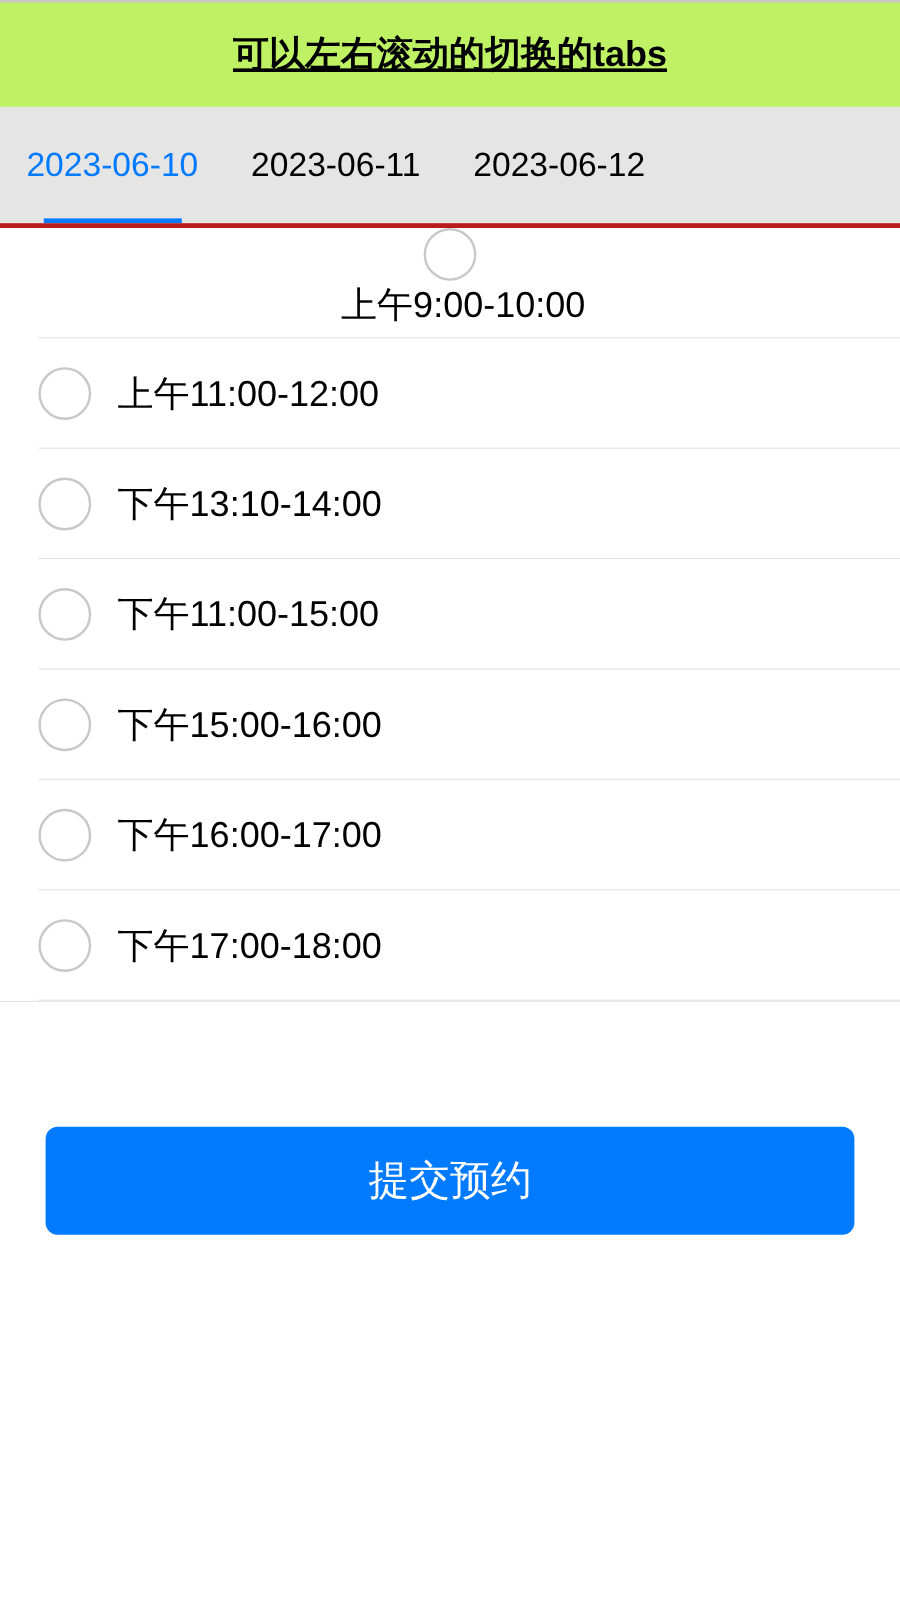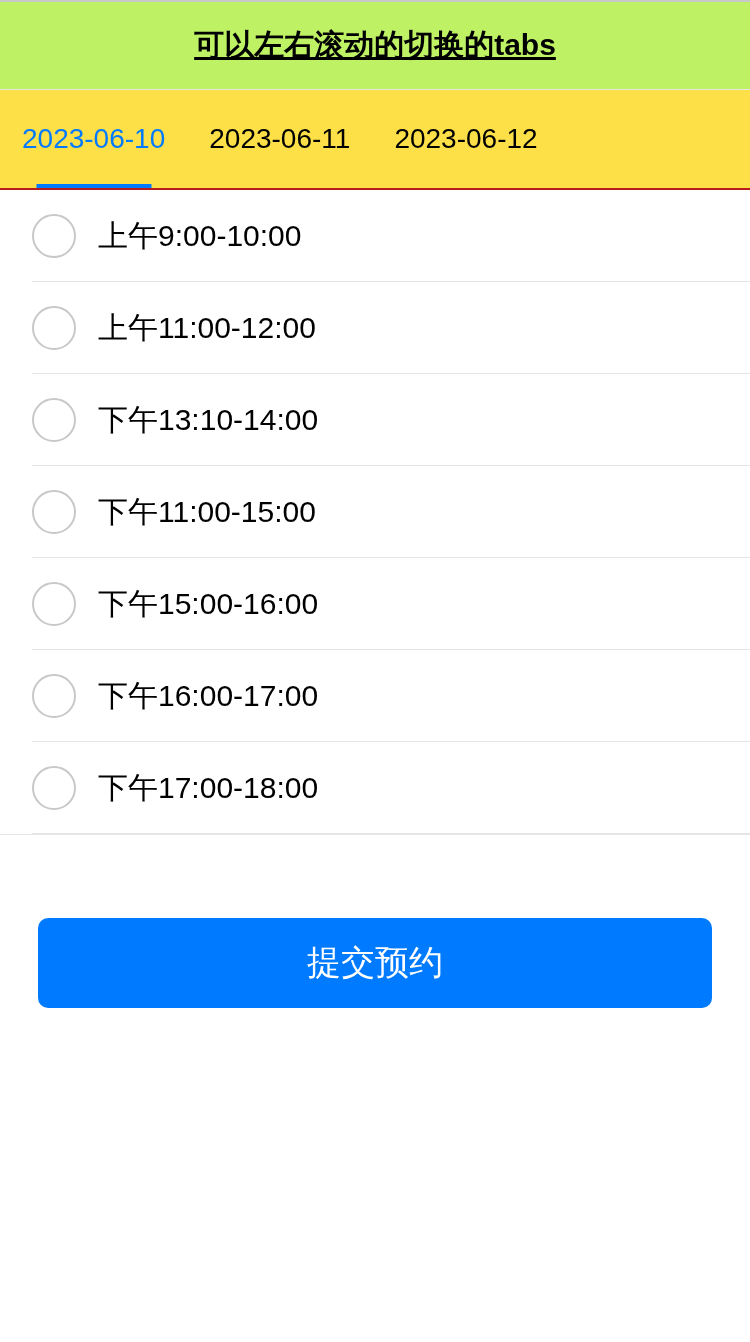--- a/index.html
+++ b/index.html
@@ -27,22 +27,22 @@
     .header-title {
       font-size: 30px;
       font-weight: bold;
       color: #000;
     }
     .tabs {
       display: flex;
       align-items: center;
       height: 100px;
       overflow-x: hidden;
-      border-bottom: 2px solid #b91c1c;
-      background: #fde047;
+      border-bottom: 4px solid #b91c1c;
+      background: #e5e5e5;
       white-space: nowrap;
       text-align: right;
     }
     .tab {
       display: inline-flex;
       align-items: center;
       justify-content: center;
       padding: 0 22px;
       height: 100%;
       font-size: 28px;
@@ -66,20 +66,21 @@
     .time-item {
       display: flex;
       align-items: center;
       height: 92px;
       padding: 0 32px;
       border-bottom: 1px solid #e5e5e5;
       margin-left: 30px;
     }
     .time-item:first-child {
       border-top: none;
+      flex-direction: column;
     }
     .list-container {
       padding-left: 0;
     }
     .list-container .time-item {
       margin-left: 0;
       padding-left: 32px;
       position: relative;
     }
     .list-container .time-item::after {
@@ -116,21 +117,21 @@
     }
     .radio svg {
       display: none;
     }
     .time-label {
       font-size: 30px;
       color: #000;
       margin-left: 22px;
     }
     .footer {
-      padding: 83px 38px 0;
+      padding: 104px 38px 0;
     }
     .submit-btn {
       width: 100%;
       height: 90px;
       background: #007aff;
       color: #fff;
       font-size: 34px;
       border: none;
       border-radius: 10px;
       cursor: pointer;

